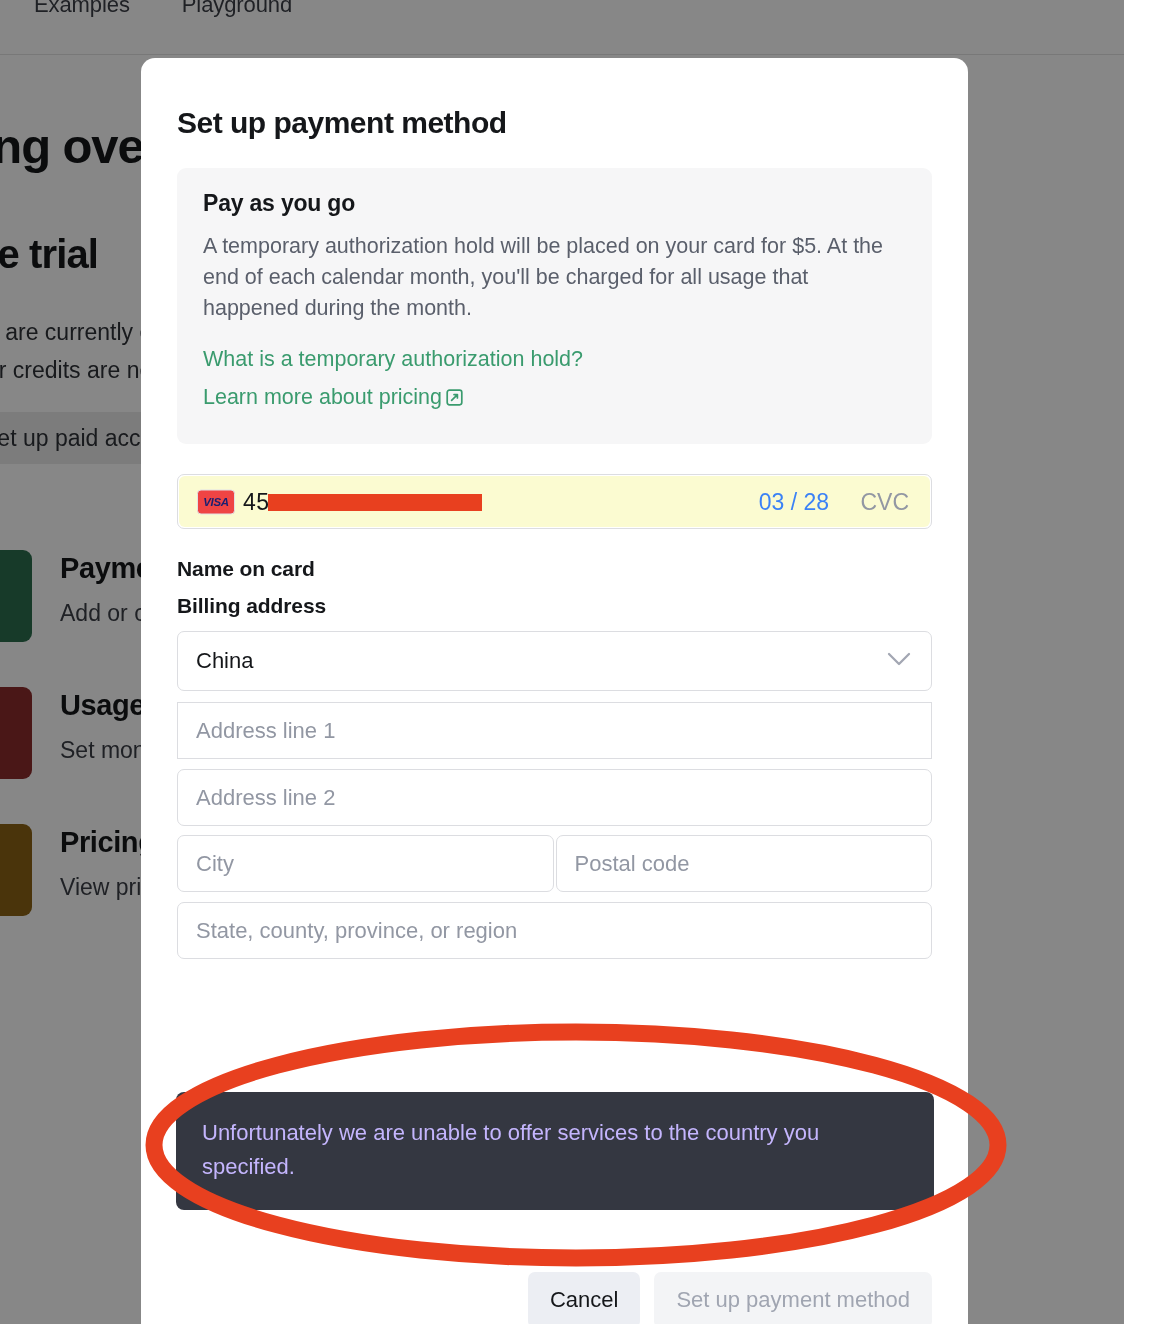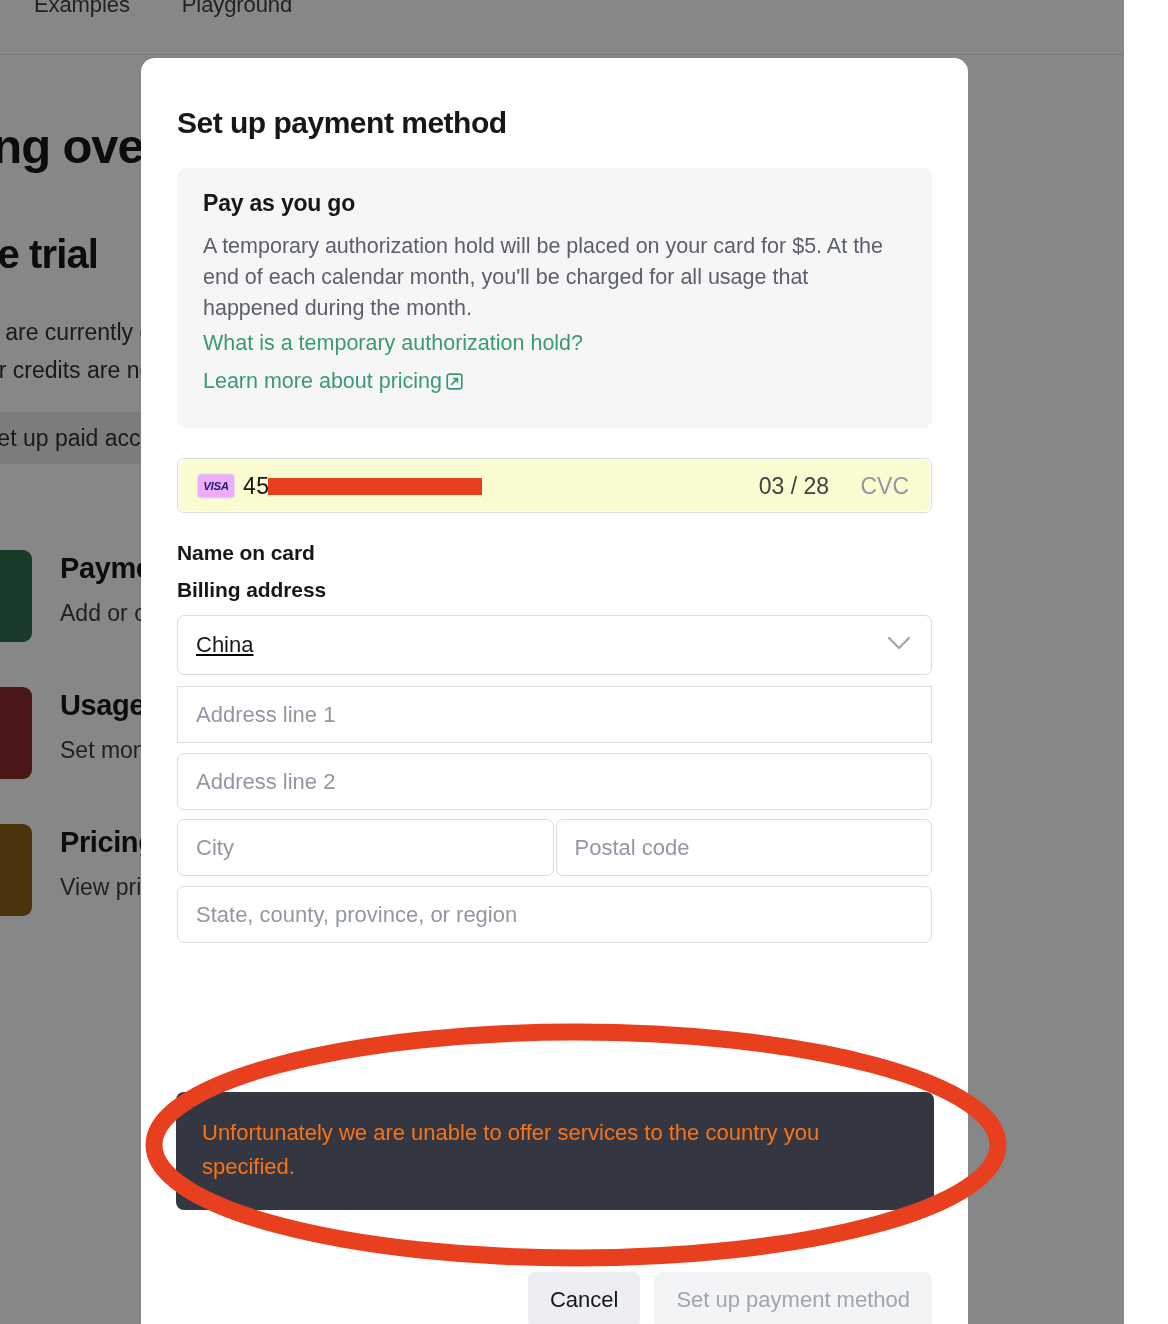--- a/index.html
+++ b/index.html
@@ -166,20 +166,21 @@
     font-size: 23px;
     font-weight: 700;
     color: #15171a;
     letter-spacing: -0.2px;
     margin-bottom: 14px;
   }
   .info-body {
     font-size: 21.5px;
     line-height: 31px;
     color: #5a5f6b;
+    margin-bottom: 16px;
   }
   .info-link {
     display: block;
     font-size: 21.5px;
     line-height: 38px;
     color: #3a9b6e;
     text-decoration: none;
     cursor: pointer;
   }
   .ext-icon {
@@ -226,21 +227,21 @@
     background: #fbfbd1;
     border-radius: 6px;
   }
   .visa-badge {
     position: absolute;
     left: 19px;
     top: 50%;
     transform: translateY(-50%);
     width: 38px;
     height: 25px;
-    background: #f0abfc;
+    background: #ef4444;
     border: 1px solid #e1e1e6;
     border-radius: 4px;
     display: flex;
     align-items: center;
     justify-content: center;
     font-size: 11.5px;
     font-weight: 700;
     font-style: italic;
     color: #1a1f71;
     letter-spacing: -0.3px;
@@ -262,39 +263,39 @@
     width: 214px;
     height: 17px;
     background: #e8401f;
   }
   .card-exp {
     position: absolute;
     right: 102px;
     top: 50%;
     transform: translateY(-50%);
     font-size: 23px;
-    color: #404040;
+    color: #3b82f6;
     white-space: nowrap;
   }
   .card-cvc {
     position: absolute;
     right: 22px;
     top: 50%;
     transform: translateY(-50%);
     font-size: 23px;
     color: #9297a3;
     white-space: nowrap;
   }
 
   .input.autofill {
     background: #e8eefb;
     border-color: #c9d4ea;
   }
 
-  .select-wrap { position: relative; margin-bottom: 12px; text-decoration: underline; }
+  .select-wrap { position: relative; margin-bottom: 12px; }
   .select-wrap .chev {
     position: absolute;
     right: 20px;
     top: 50%;
     transform: translateY(-50%);
     pointer-events: none;
   }
   .select-box {
     width: 100%;
     height: 60px;
@@ -327,21 +328,21 @@
     top: 1092px;
     width: 758px;
     background: #343741;
     border-radius: 8px;
     padding: 24px 26px 26px 26px;
     z-index: 20;
   }
   .tooltip-text {
     font-size: 22px;
     line-height: 34px;
-    color: #f97316;
+    color: #c4b5fd;
   }
 
   .modal-footer {
     position: absolute;
     left: 36px;
     right: 36px;
     top: 1214px;
     display: flex;
     justify-content: flex-end;
     gap: 14px;

